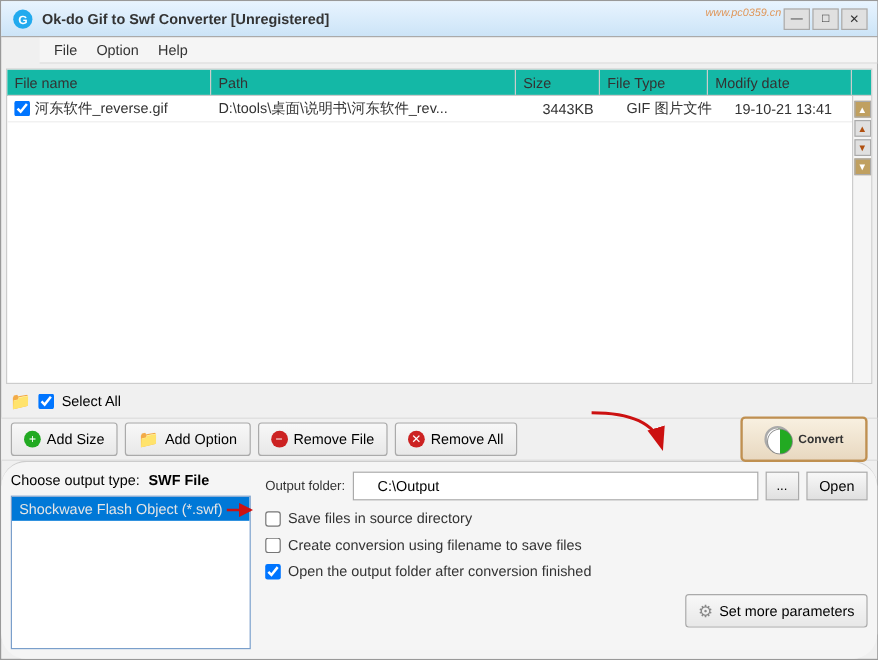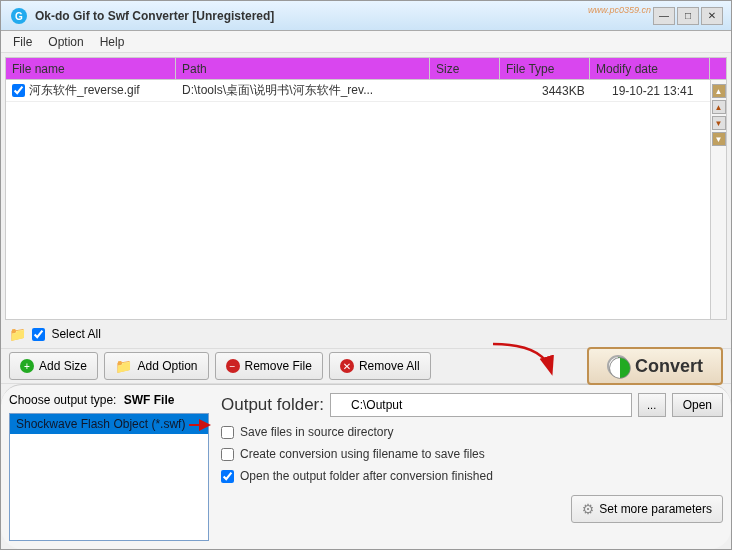--- a/index.html
+++ b/index.html
@@ -77,20 +77,21 @@
     }
 
     
     .menu-bar {
       background: #f5f5f5;
       height: 22px;
       display: flex;
       align-items: center;
       padding: 0 4px;
       border-bottom: 1px solid #ddd;
+      margin-left: 32px;
     }
 
     .menu-item {
       padding: 2px 8px;
       cursor: pointer;
       font-size: 12px;
       color: #333;
     }
 
     
@@ -98,21 +99,21 @@
       flex: 1;
       background: white;
       border: 1px solid #ccc;
       margin: 4px 4px 0 4px;
       overflow: hidden;
       position: relative;
     }
 
     .table-header {
       display: flex;
-      background: #d946ef;
+      background: #14b8a6;
       border-bottom: 1px solid #ccc;
       height: 22px;
       align-items: center;
     }
 
     .th {
       border-right: 1px solid #ccc;
       padding: 0 6px;
       font-size: 12px;
       color: #333;
@@ -260,21 +261,21 @@
 
     .convert-btn {
       height: 38px;
       padding: 0 18px;
       background: linear-gradient(to bottom, #f8f0e0, #e8d8c0);
       border: 2px solid #c09050;
       cursor: pointer;
       display: flex;
       align-items: center;
       gap: 6px;
-      font-size: 18px;
+      font-size: 10px;
       font-weight: bold;
       color: #333;
       border-radius: 4px;
       position: relative;
     }
 
     .convert-icon {
       width: 22px;
       height: 22px;
       border-radius: 50%;
@@ -310,38 +311,38 @@
 
     .type-item {
       padding: 3px 6px;
       font-size: 12px;
       cursor: pointer;
       color: #333;
     }
 
     .type-item.selected {
       background: #0078d7;
-      color: #0f172a;
+      color: #e5e5e5;
     }
 
     .right-panel {
       flex: 1;
       display: flex;
       flex-direction: column;
       gap: 8px;
     }
 
     .output-folder-row {
       display: flex;
       align-items: center;
       gap: 6px;
     }
 
     .output-folder-label {
-      font-size: 17px;
+      font-size: 11px;
       color: #333;
       white-space: nowrap;
     }
 
     .folder-input {
       flex: 1;
       height: 24px;
       border: 1px solid #aaa;
       padding: 0 20px;
       font-size: 12px;
@@ -453,20 +454,21 @@
       <div style="width:16px;"></div>
     </div>
     <div class="table-body">
       <div class="table-row">
         <div class="td td-filename">
           <input type="checkbox" checked="" style="margin-right: 4px;">
           <span>河东软件_reverse.gif</span>
         </div>
         <div class="td td-path">D:\tools\桌面\说明书\河东软件_rev...</div>
         <div class="td td-size">3443KB</div>
+        <div class="td td-filetype">GIF 图片文件</div>
         <div class="td td-moddate">19-10-21 13:41</div>
       </div>
     </div>
     <div class="scrollbar-right">
       <button class="scroll-btn active">▲</button>
       <button class="scroll-btn">▲</button>
       <button class="scroll-btn">▼</button>
       <button class="scroll-btn active">▼</button>
     </div>
   </div>

